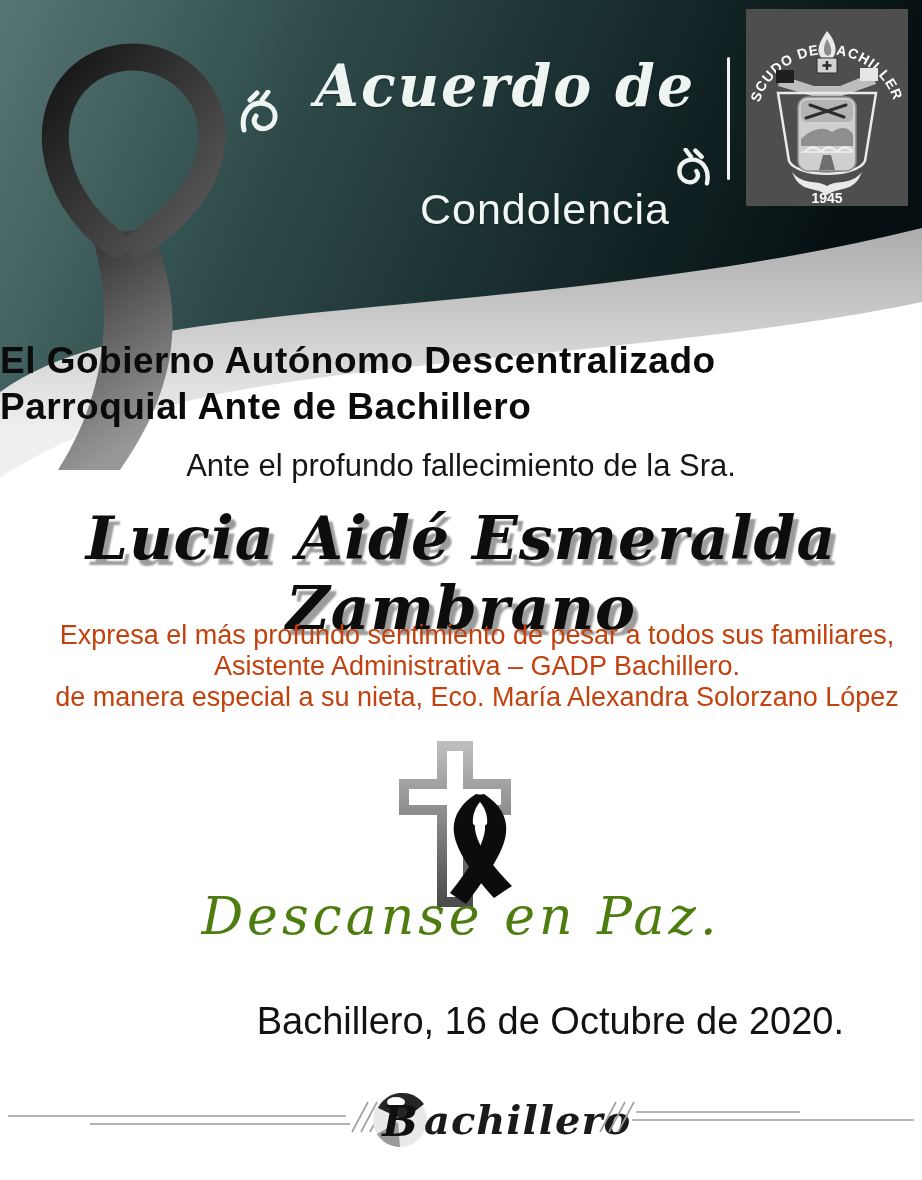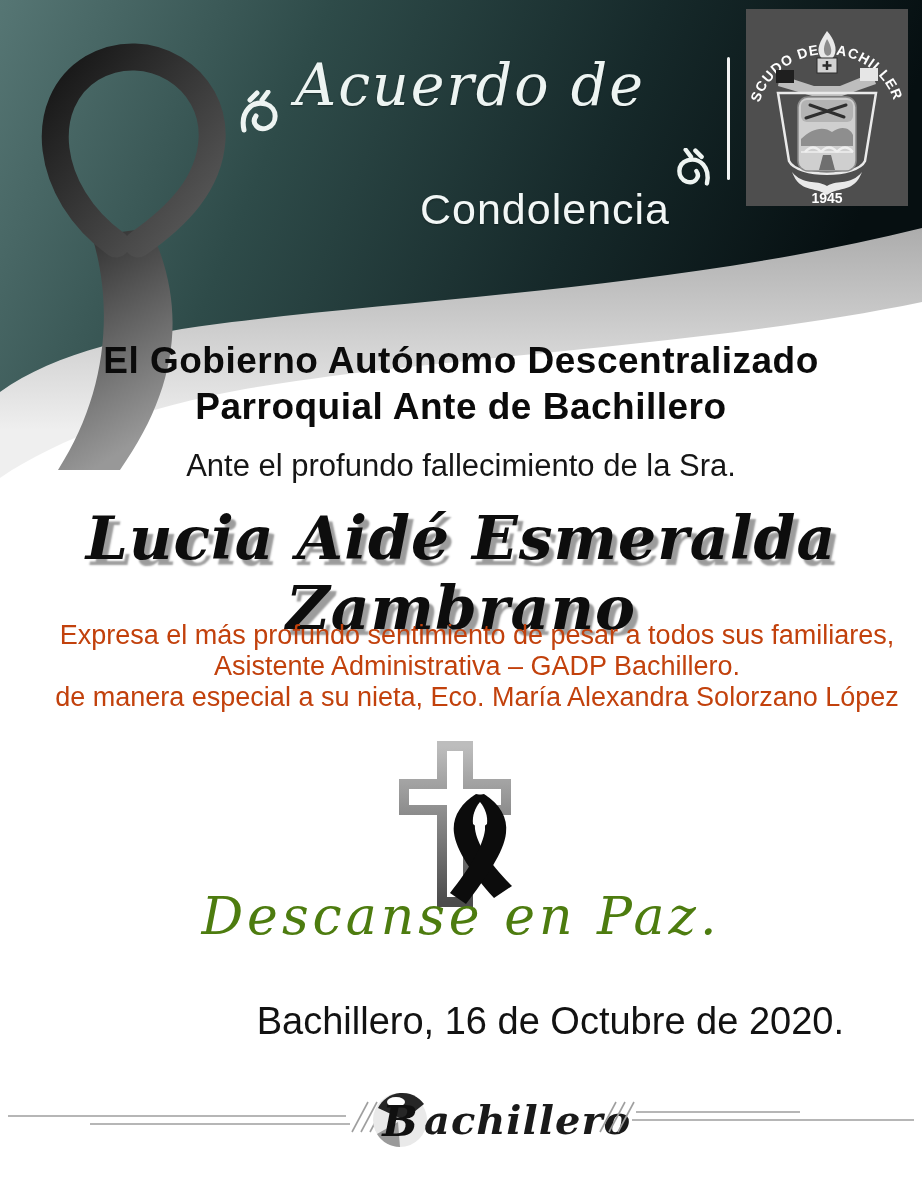--- a/index.html
+++ b/index.html
@@ -4,40 +4,40 @@
 <style>
   html,body{margin:0;padding:0;background:#ffffff;}
   .page{
     position:relative;width:922px;height:1180px;overflow:hidden;
     background:#ffffff;font-family:"Liberation Sans",sans-serif;
   }
   
   .header-svg{position:absolute;left:0;top:0;}
   .title-script{
     position:absolute;left:295px;top:52px;width:420px;
-    font-family:"DejaVu Serif",serif;font-style:italic;font-weight:400;
-    font-size:57px;color:#edf4f2;letter-spacing:2px;text-align:left;
+    font-family:"DejaVu Serif",serif;font-style:italic;font-weight:700;
+    font-size:57px;color:#edf4f2;letter-spacing:2px;text-align:center;
     text-shadow:0 1px 2px rgba(0,0,0,.35);
   }
   .title-plain{
     position:absolute;left:400px;top:138px;width:290px;
     font-family:"Liberation Sans",sans-serif;font-size:43px;font-weight:400;
     color:#f2f7f6;letter-spacing:1px;text-align:center;
     text-shadow:0 1px 2px rgba(0,0,0,.35);
     margin-top:47px;
   }
   .ornament{position:absolute;}
   .separator-line{
     position:absolute;left:727px;top:57px;width:3px;height:123px;
     background:rgba(255,255,255,.95);border-radius:2px;
   }
   .badge-svg{position:absolute;left:746px;top:9px;}
   
   .org-name{
-    position:absolute;left:0;top:338px;width:922px;text-align:center;
+    position:absolute;left:0;top:338px;width:922px;
     font-weight:700;font-size:37px;line-height:46px;color:#0b0b0b;
     letter-spacing:0.5px;
   }
   .intro-line{
     position:absolute;left:0;top:448px;width:922px;text-align:center;
     font-size:31px;color:#161616;
   }
   .deceased-name{
     position:absolute;left:0;top:503px;width:922px;text-align:center;
     font-family:"DejaVu Serif",serif;font-style:italic;font-weight:700;

